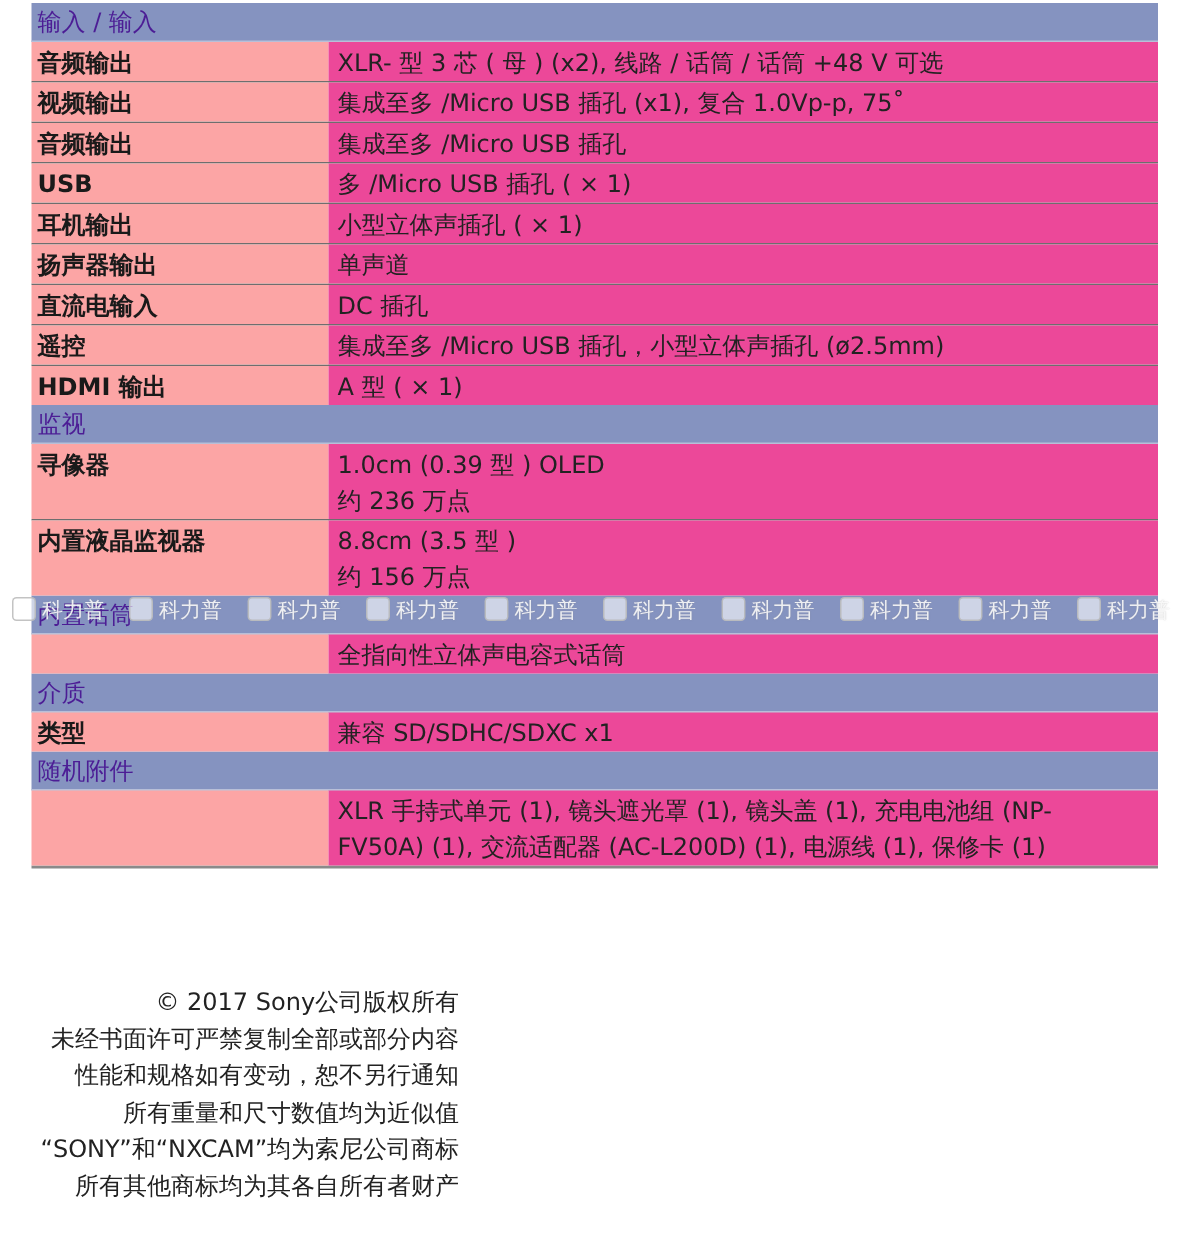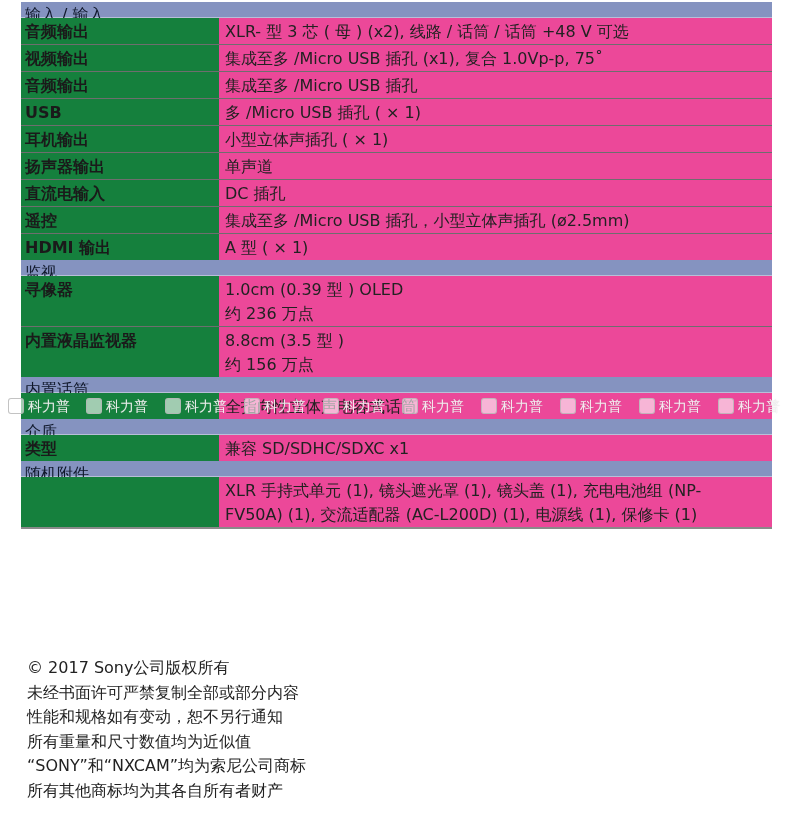--- a/index.html
+++ b/index.html
@@ -1,29 +1,29 @@
 <!DOCTYPE html>
 <html><head>
 <meta charset="utf-8">
 <style>
   html, body { margin: 0; padding: 0; background: #ffffff; }
   body { width: 790px; height: 822px; position: relative; overflow: hidden;
          font-family: "DejaVu Sans", "Liberation Sans", sans-serif; color: #1a1a1a; }
   .spec-table { position: absolute; left: 21px; top: 2px; width: 751px; }
-  .section-header { background: #8593c0; color: #0f172a; font-size: 16px; height: 16px;
+  .section-header { background: #8593c0; color: #4c1d95; font-size: 16px; height: 26px;
          line-height: 26px; padding-left: 4px; border-bottom: 1px solid #b8bfd8; box-sizing: border-box; }
   .row { display: flex; border-bottom: 1px solid #6e6e6e; }
   .row.last-in-section { border-bottom: none; }
   .row.final { border-bottom: 2px solid #8a8a8a; }
-  .label { width: 198px; flex: none; background: #15803d; font-size: 16px; font-weight: bold;
+  .label { width: 198px; flex: none; background: #fca5a5; font-size: 16px; font-weight: bold;
          padding: 2px 4px 0 4px; box-sizing: border-box; line-height: 24px; }
   .value { flex: 1; background: #ec4899; font-size: 16px; padding: 2px 6px 0 6px;
          line-height: 24px; box-sizing: border-box; color: #222; }
   .value .line { display: block; }
-  .footer { position: absolute; left: 27px; top: 656px; font-size: 16px; line-height: 24.6px; color: #222; }
+  .footer { position: absolute; left: 27px; top: 656px; font-size: 16px; line-height: 24.6px; color: #222; text-align: right; }
   .footer div { white-space: nowrap; }
   .watermark-strip { position: absolute; left: 0; top: 398px; width: 790px; height: 22px; pointer-events: none; }
   .wm { position: absolute; top: 0; height: 22px; font-size: 14px; color: rgba(255,255,255,0.85);
         text-shadow: 0 0 1px rgba(150,150,150,0.6); display: flex; gap: 4px; }
   .wm .clip { display:inline-block; width: 14px; height: 14px; border: 1.5px solid rgba(180,180,180,0.8);
         border-radius: 3px; background: rgba(255,255,255,0.6); }
 </style>
 </head>
 <body>
 

